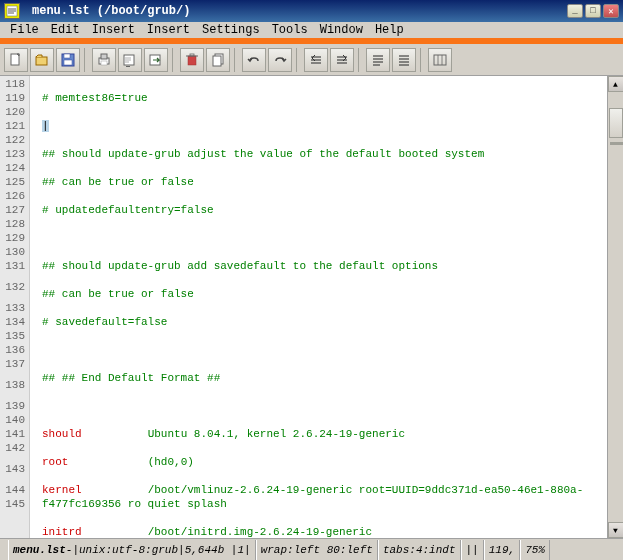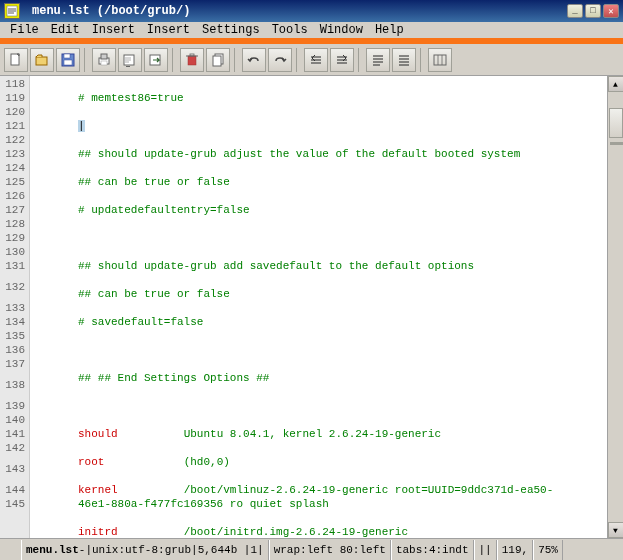--- a/index.html
+++ b/index.html
@@ -59,21 +59,20 @@
       font-size: 11px;
     }
     .toolbar-sep { width: 4px; height: 24px; border-left: 1px solid #a0a098; margin: 0 2px; }
     
     
     .editor-container {
       display: flex;
       background: #ffffff;
       height: calc(560px - 22px - 22px - 32px - 22px);
       overflow: hidden;
-      gap: 36px;
     }
     
     
     .line-numbers {
       background: #e8e8e8;
       color: #666;
       font-size: 11px;
       padding: 0 4px;
       text-align: right;
       min-width: 30px;
@@ -121,24 +120,25 @@
       cursor: pointer;
     }
     
     
     .status-bar {
       background: #d4d0c8;
       border-top: 1px solid #a0a0a0;
       height: 22px;
       display: flex;
       align-items: center;
-      padding: 0 21px;
+      padding: 0 8px;
       font-size: 11px;
       gap: 0;
       overflow: hidden;
+      font-style: italic;
     }
     .status-item { 
       padding: 0 4px; 
       border-right: 1px solid #a0a0a0;
       border-left: 1px solid #ffffff;
       height: 20px;
       display: flex;
       align-items: center;
       background: #d4d0c8;
     }
@@ -332,21 +332,21 @@
 <span class="code-line"><span style="color:#008000"># memtest86=true</span></span>
 <span class="code-line"><span style="color:#000; background:#b8d4e8">|</span></span>
 <span class="code-line"><span style="color:#008000">## should update-grub adjust the value of the default booted system</span></span>
 <span class="code-line"><span style="color:#008000">## can be true or false</span></span>
 <span class="code-line"><span style="color:#008000"># updatedefaultentry=false</span></span>
 <span class="code-line"> </span>
 <span class="code-line"><span style="color:#008000">## should update-grub add savedefault to the default options</span></span>
 <span class="code-line"><span style="color:#008000">## can be true or false</span></span>
 <span class="code-line"><span style="color:#008000"># savedefault=false</span></span>
 <span class="code-line"> </span>
-<span class="code-line"><span style="color:#008000">## ## End Settings Options ##</span></span>
+<span class="code-line"><span style="color:#008000">## ## End Default Format ##</span></span>
 <span class="code-line"> </span>
 <span class="code-line"><span style="color:#cc0000">should</span>		<span style="color:#008000">Ubuntu 8.04.1, kernel 2.6.24-19-generic</span></span>
 <span class="code-line"><span style="color:#cc0000">root</span>		<span style="color:#008000">(hd0,0)</span></span>
 <span class="code-line" style="white-space:pre-wrap; word-wrap:break-word;"><span style="color:#cc0000">kernel</span>		<span style="color:#008000">/boot/vmlinuz-2.6.24-19-generic root=UUID=9ddc371d-ea50-46e1-880a-f477fc169356 ro quiet splash</span></span>
 <span class="code-line"><span style="color:#cc0000">initrd</span>		<span style="color:#008000">/boot/initrd.img-2.6.24-19-generic</span></span>
 
 
 
 
 

